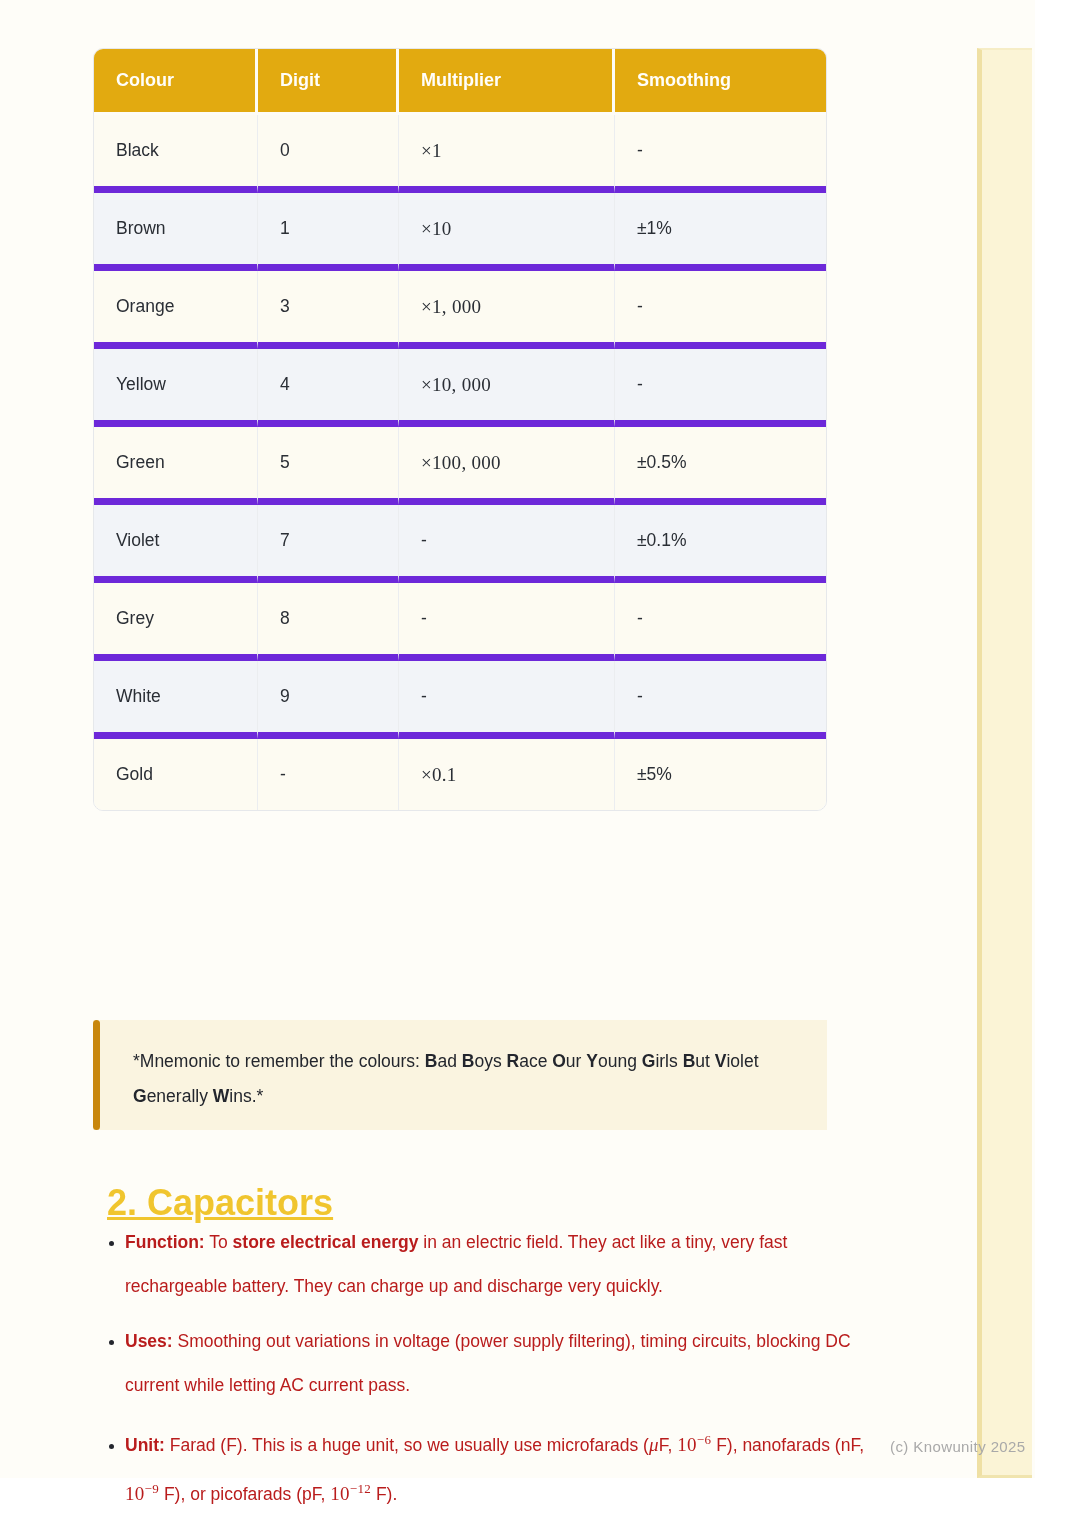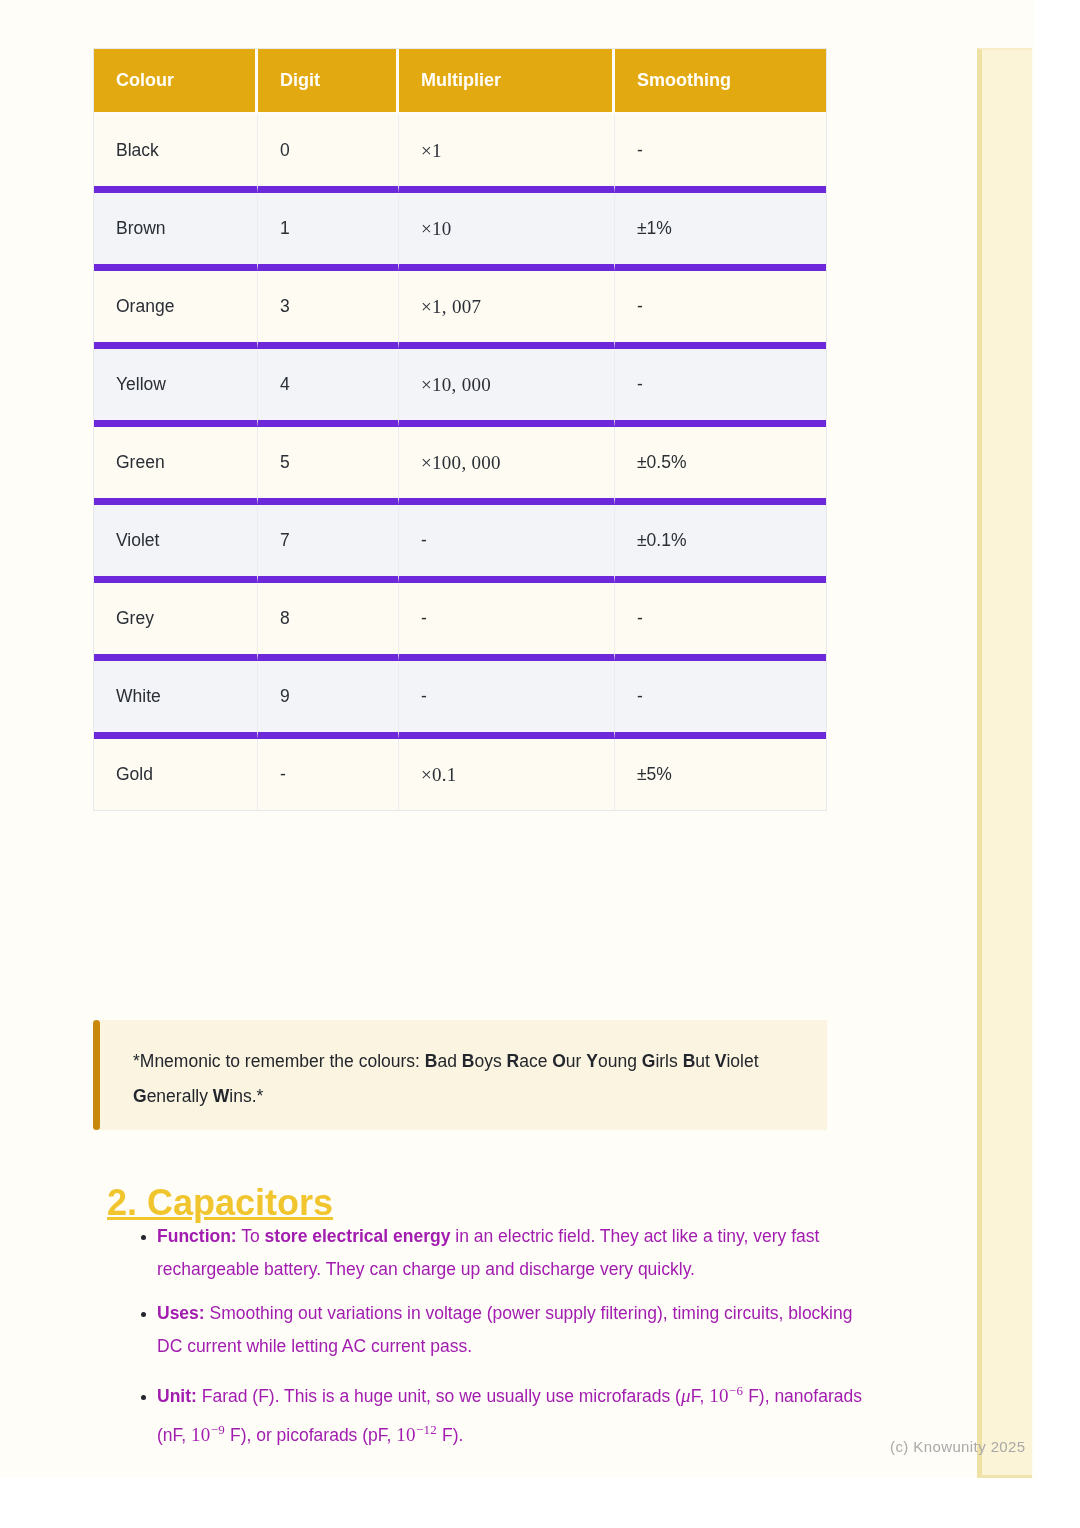--- a/index.html
+++ b/index.html
@@ -24,21 +24,21 @@
     border-top: 2px solid #F6EDC6;
     border-bottom: 3px solid #F0E4AE;
     box-sizing: border-box;
     z-index: 1;
   }
   
   .table-wrap {
     position: absolute; left: 93px; top: 48px;
     width: 734px;
     border: 1px solid #E6E8EB;
-    border-radius: 0;
+    border-radius: 10px;
     overflow: hidden;
     background: #ffffff;
     box-sizing: border-box;
     z-index: 2;
   }
   table { border-collapse: separate; border-spacing: 0; width: 100%; table-layout: fixed; }
   col.c1 { width: 164px; } col.c2 { width: 141px; } col.c3 { width: 216px; } col.c4 { width: 211px; }
   th {
     background: #E2AA10;
     color: #FFFEFA;
@@ -100,24 +100,23 @@
   }
   .bullet-list {
     position: absolute; left: 97px; top: 1220px;
     width: 745px;
     margin: 0;
     padding: 0 0 0 28px;
     z-index: 2;
   }
   .bullet-list li {
     font-size: 17.5px;
-    line-height: 33px;
-    color: #a21caf;
+    line-height: 44px;
+    color: #b91c1c;
     margin-bottom: 11px;
-    margin-left: 32px;
   }
   .bullet-list li::marker { color: #23262D; font-size: 15px; }
   .watermark {
     position: absolute; left: 890px; top: 1438px;
     font-size: 15px;
     color: #A9A9A9;
     letter-spacing: 0.4px;
     z-index: 5;
     white-space: nowrap;
     text-align: right;
@@ -154,21 +153,21 @@
         </tr>
         <tr>
           <td>Brown</td>
           <td>1</td>
           <td><span class="math">×10</span></td>
           <td>±1%</td>
         </tr>
         <tr>
           <td>Orange</td>
           <td>3</td>
-          <td><span class="math">×1, 007</span></td>
+          <td><span class="math">×1, 000</span></td>
           <td>-</td>
         </tr>
         <tr>
           <td>Yellow</td>
           <td>4</td>
           <td><span class="math">×10, 000</span></td>
           <td>-</td>
         </tr>
         <tr>
           <td>Green</td>

